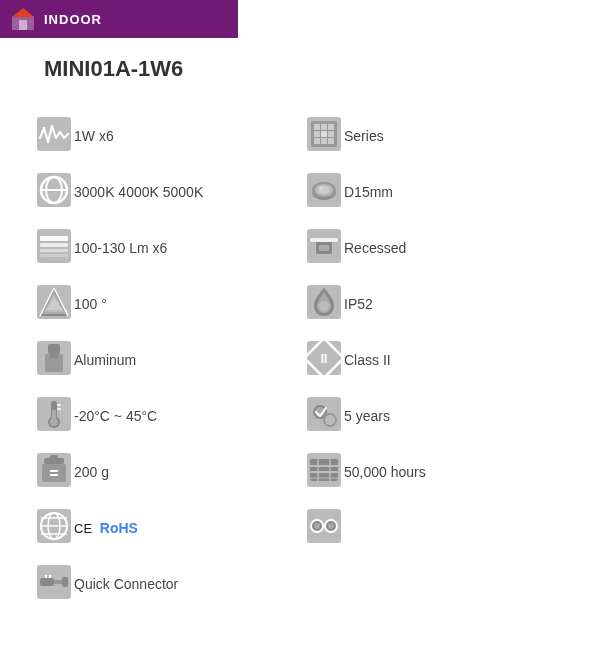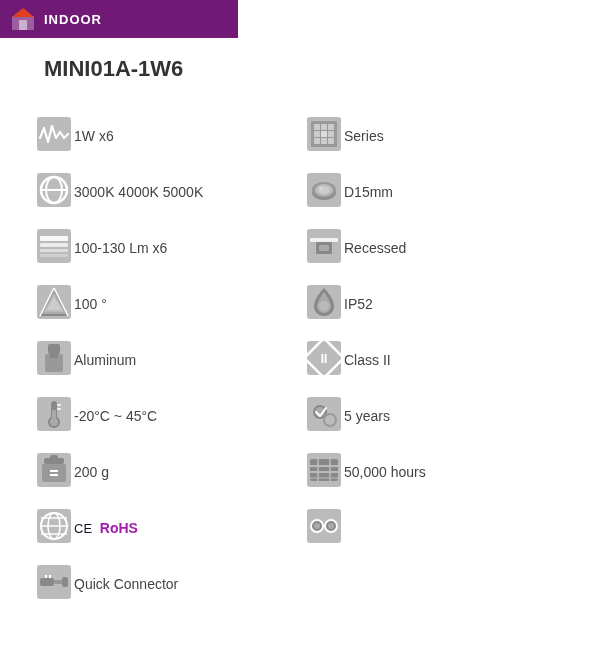--- a/index.html
+++ b/index.html
@@ -289,21 +289,21 @@
       <svg viewBox="0 0 36 36" fill="none">
         <rect x="1" y="1" width="34" height="34" rx="3" fill="#bbb"></rect>
         <circle cx="18" cy="18" r="13" stroke="#fff" stroke-width="2" fill="none"></circle>
         <line x1="5" y1="10" x2="31" y2="10" stroke="#fff" stroke-width="1.5"></line>
         <line x1="5" y1="26" x2="31" y2="26" stroke="#fff" stroke-width="1.5"></line>
         <line x1="5" y1="18" x2="31" y2="18" stroke="#fff" stroke-width="1.5"></line>
         <ellipse cx="18" cy="18" rx="6" ry="13" stroke="#fff" stroke-width="1.5" fill="none"></ellipse>
       </svg>
     </div>
     <span class="spec-text">
-      <span style="font-size:13px; color:#0f172a;">CE</span>&nbsp;&nbsp;<span style="font-weight:bold; font-size:14px; color:#a21caf;text-align:right;">RoHS</span>
+      <span style="font-size:13px; color:#0f172a;">CE</span>&nbsp;&nbsp;<span style="font-weight:bold; font-size:14px; color:#3b82f6;text-align:right;">RoHS</span>
     </span>
   </div>
 
   <div class="spec-item">
     <div class="spec-icon">
       <svg viewBox="0 0 36 36" fill="none">
         <rect x="1" y="1" width="34" height="34" rx="3" fill="#bbb"></rect>
         <circle cx="11" cy="18" r="6" fill="#888" stroke="#fff" stroke-width="2"></circle>
         <circle cx="25" cy="18" r="6" fill="#888" stroke="#fff" stroke-width="2"></circle>
         <circle cx="11" cy="18" r="3" fill="#aaa"></circle>

